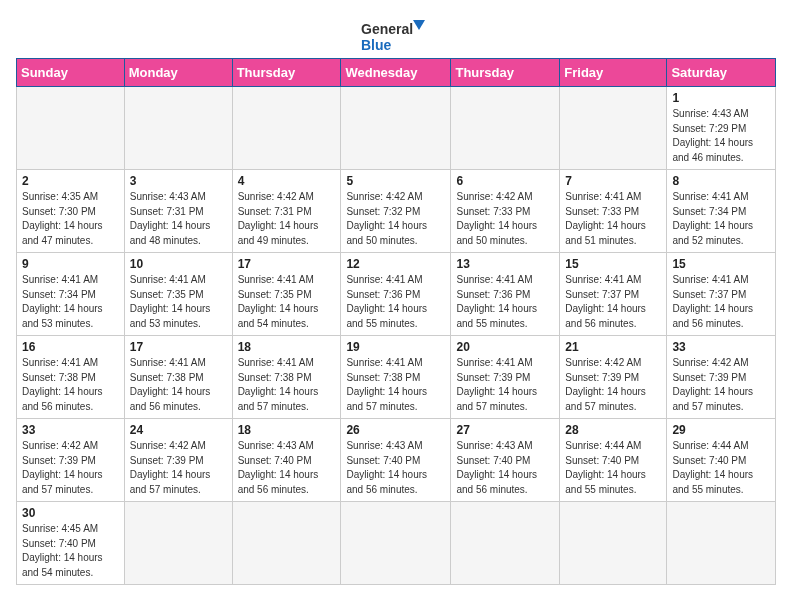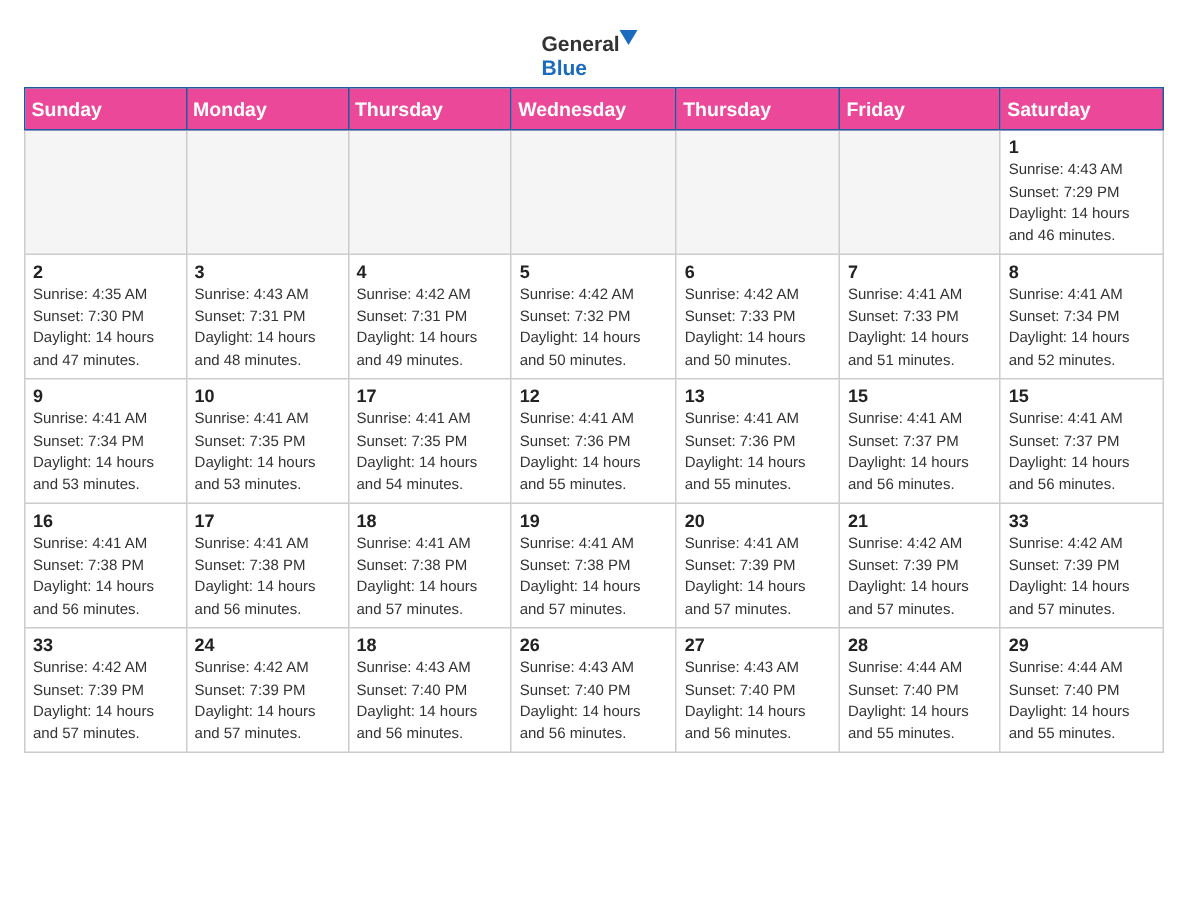--- a/index.html
+++ b/index.html
@@ -288,14 +288,28 @@
 Sunset: 7:40 PM
 Daylight: 14 hours and 55 minutes.</div>
         </td>
         <td>
           <span class="day-number">29</span>
           <div class="day-info">Sunrise: 4:44 AM
 Sunset: 7:40 PM
 Daylight: 14 hours and 55 minutes.</div>
         </td>
       </tr>
+      <tr class="last-row">
+        <td>
+          <span class="day-number">30</span>
+          <div class="day-info">Sunrise: 4:45 AM
+Sunset: 7:40 PM
+Daylight: 14 hours and 54 minutes.</div>
+        </td>
+        <td class="empty"></td>
+        <td class="empty"></td>
+        <td class="empty"></td>
+        <td class="empty"></td>
+        <td class="empty"></td>
+        <td class="empty"></td>
+      </tr>
     </tbody>
 </table>
 
 </body></html>

